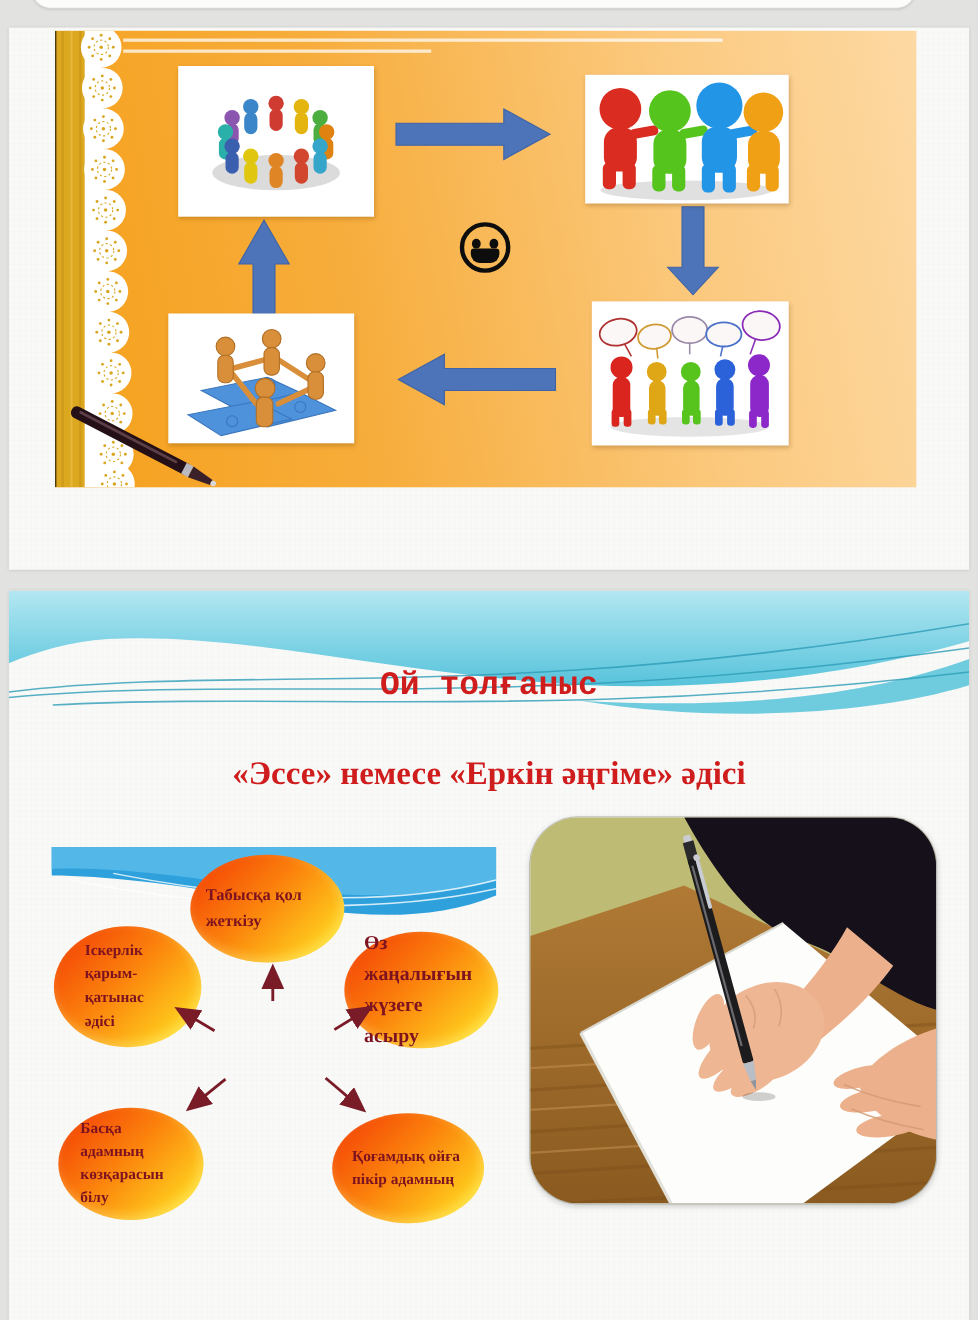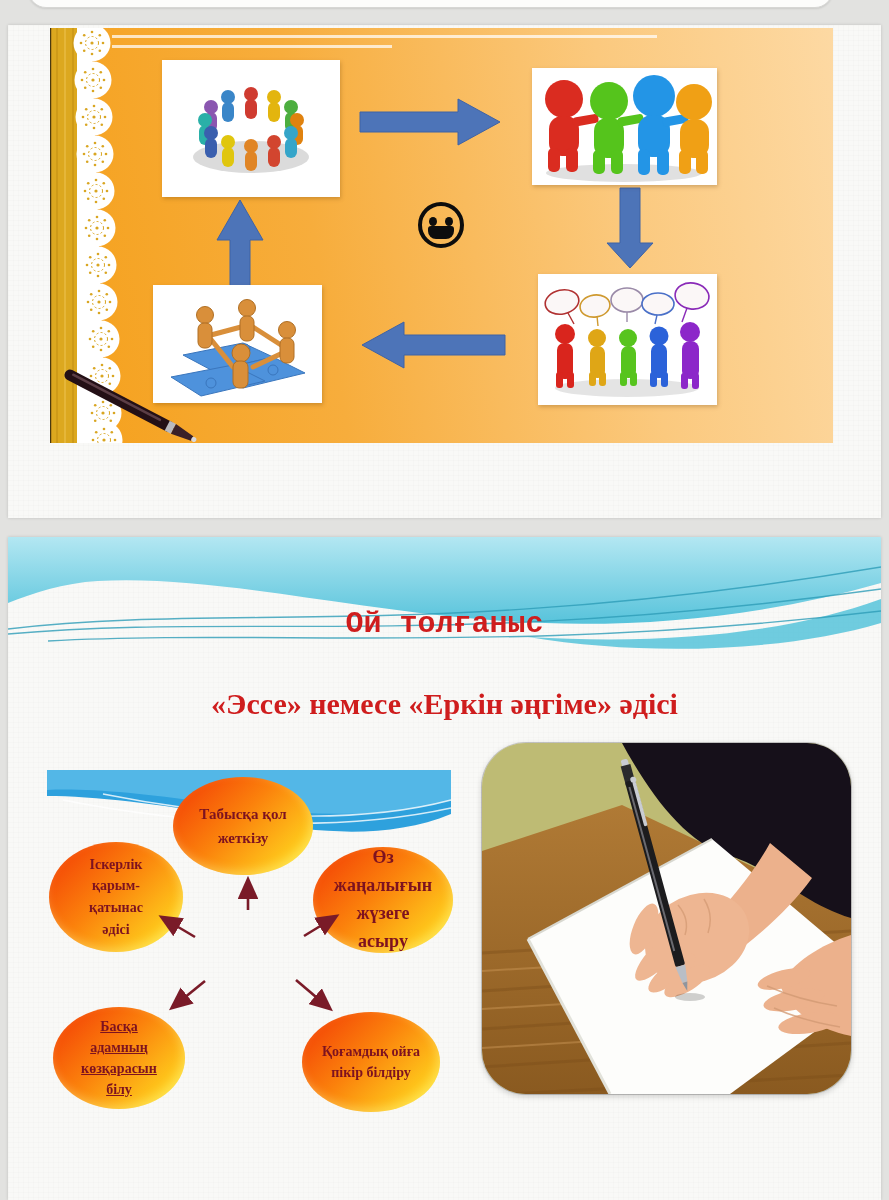--- a/index.html
+++ b/index.html
@@ -37,31 +37,31 @@
   .wave-header{position:absolute;left:0;top:0;}
   .s2-title{position:absolute;left:0;top:70px;width:100%;text-align:center;font-weight:bold;
     font-size:30px;color:#cf1d1d;font-family:Liberation Mono, monospace;}
   .s2-subtitle{position:absolute;left:0;top:150px;width:100%;text-align:center;font-weight:bold;
     font-size:30px;color:#cf1d1d;}
   .diagram{position:absolute;left:35px;top:203px;width:412px;height:402px;}
   .d-banner{position:absolute;left:4px;top:0;width:402px;height:34px;line-height:34px;text-align:center;
     background:linear-gradient(180deg,#55b9e9 0%,#2497d8 55%,#1b8bcd 100%);
     border-radius:12px 12px 6px 6px;font-weight:bold;font-size:19px;letter-spacing:1px;color:#e41b1b;}
   .d-wave{position:absolute;left:0;top:30px;}
-  .oval{position:absolute;display:flex;align-items:center;justify-content:center;text-align:center;
+  .oval{position:absolute;display:flex;align-items:center;justify-content:center;text-align:left;
     border-radius:50%;font-weight:bold;color:#7d1220;
     background:linear-gradient(135deg,#f23705 0%,#fb820c 45%,#ffd91f 90%);
     box-shadow:inset -3px -4px 10px rgba(255,255,160,.35);}
   .oval-top{left:130px;top:37px;width:140px;height:98px;font-size:15px;line-height:1.6;padding:0 14px;}
   .oval-left{left:6px;top:102px;width:134px;height:110px;font-size:14px;line-height:1.55;padding:0 28px;}
   .oval-right{left:270px;top:107px;width:140px;height:106px;font-size:18px;line-height:1.55;padding:0 18px;}
   .oval-center{left:140px;top:172px;width:134px;height:86px;font-size:17px;line-height:1.5;
     letter-spacing:1px;padding:0 26px;
     background:linear-gradient(115deg,#f23705 0%,#d0801f 40%,#31d31a 82%);}
-  .oval-bl{left:10px;top:267px;width:132px;height:102px;font-size:14px;line-height:1.5;padding:0 20px;text-decoration:underline;}
+  .oval-bl{left:10px;top:267px;width:132px;height:102px;font-size:14px;line-height:1.5;padding:0 20px;}
   .oval-br{left:259px;top:272px;width:138px;height:100px;font-size:14px;line-height:1.5;padding:0 18px;}
   .d-arrows{position:absolute;left:0;top:0;}
   .photo{position:absolute;left:474px;top:206px;width:369px;height:351px;border-radius:44px;
     overflow:hidden;box-shadow:0 0 0 1px rgba(0,0,0,.18),0 2px 6px rgba(0,0,0,.2);}
 </style>
 </head>
 <body>
 
 <div class="screen">
 
@@ -343,21 +343,21 @@
         <g fill="none" stroke="#ffffff" stroke-width="1.3" opacity=".8">
           <path d="M20,30 C140,54 290,64 408,38"></path>
           <path d="M60,24 C180,48 310,56 408,30"></path>
         </g>
       </svg>
 
       <div class="oval oval-top">Табысқа қол жеткізу</div>
       <div class="oval oval-left">Іскерлік қарым-қатынас әдісі</div>
       <div class="oval oval-right">Өз жаңалығын жүзеге асыру</div>
       <div class="oval oval-bl">Басқа адамның көзқарасын білу</div>
-      <div class="oval oval-br">Қоғамдық ойға пікір білдіру</div>
+      <div class="oval oval-br">Қоғамдық ойға пікір адамның</div>
 
       <svg class="d-arrows" width="412" height="402" viewBox="0 0 412 402">
         <defs>
           <marker id="mh" markerWidth="9" markerHeight="8" refX="7" refY="4" orient="auto">
             <path d="M0,0 L9,4 L0,8 Z" fill="#7a1b28"></path>
           </marker>
         </defs>
         <g stroke="#7a1b28" stroke-width="2.6" marker-end="url(#mh)">
           <line x1="205" y1="170" x2="205" y2="141"></line>
           <line x1="152" y1="197" x2="120" y2="178"></line>

